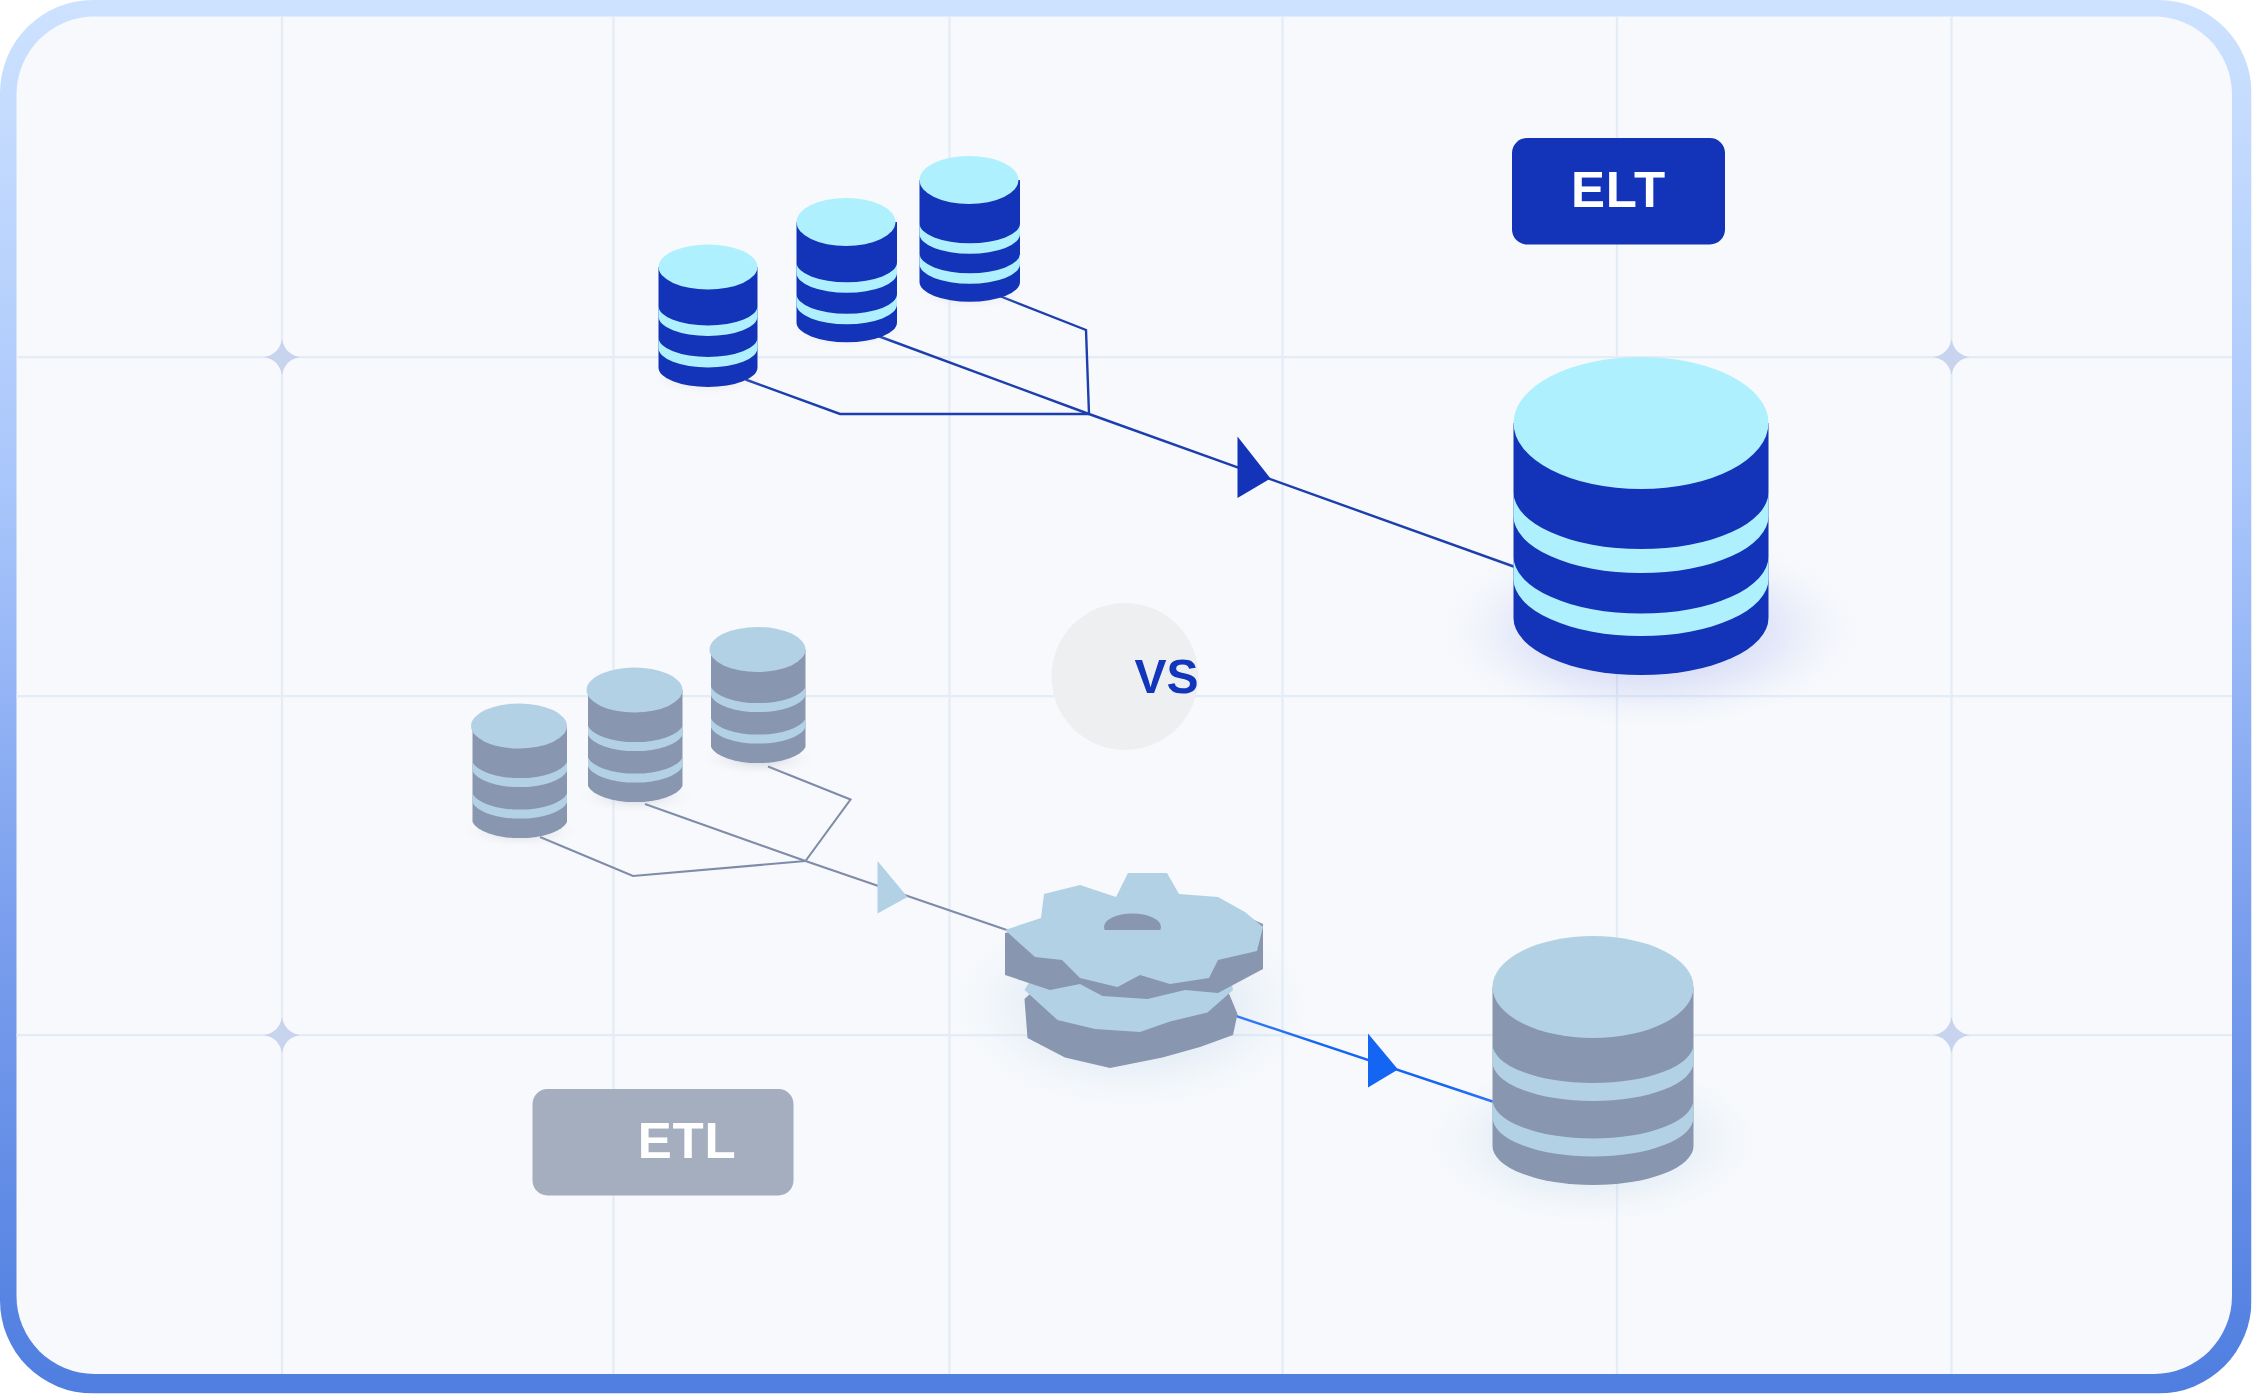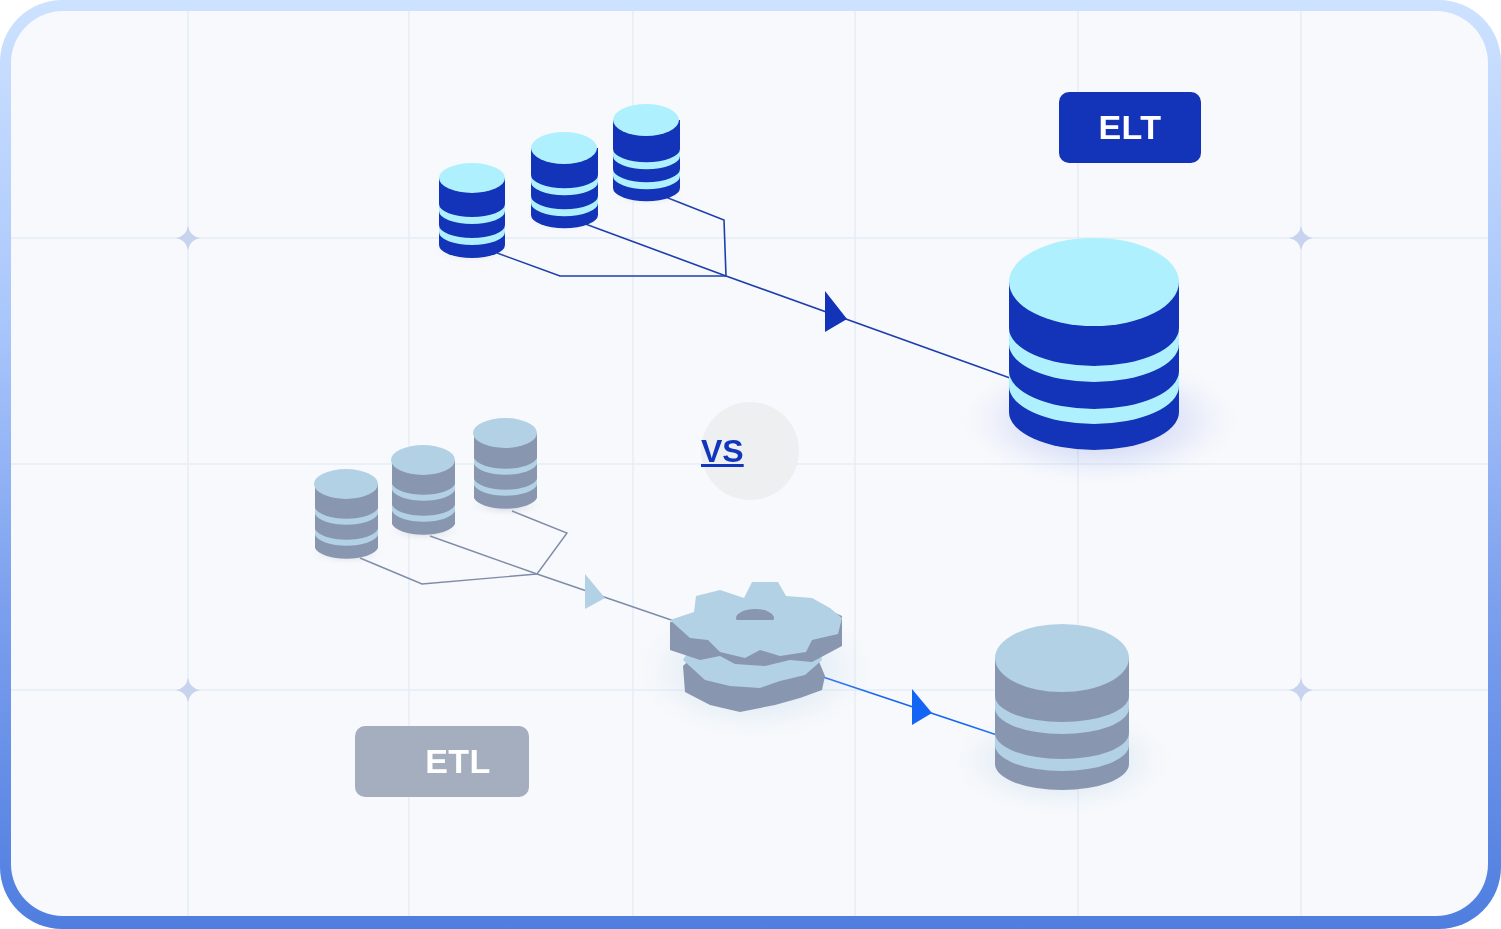--- a/index.html
+++ b/index.html
@@ -13,27 +13,27 @@
     .panel {
       position: absolute; left: 11px; top: 11px; width: 1477px; height: 905px;
       border-radius: 52px; background: #f7f9fc; overflow: hidden;
     }
     .scene { position: absolute; left: 0; top: 0; width: 1501px; height: 929px; }
     .badge {
       position: absolute; display: flex; align-items: center; justify-content: center;
       border-radius: 10px; color: #ffffff; font-weight: 800; font-size: 34px;
       letter-spacing: 0.5px;
     }
-    .badge-elt { left: 1059px; top: 92px; width: 142px; height: 71px; background: #1334b8; }
+    .badge-elt { left: 1008px; top: 92px; width: 142px; height: 71px; background: #1334b8; }
     .badge-etl { left: 355px; top: 726px; width: 142px; height: 71px; background: #a5aebf; padding-left: 32px; }
     .vs {
       position: absolute; left: 701px; top: 402px; width: 98px; height: 98px;
       border-radius: 50%; background: #eeeff1; color: #1136bb;
-      display: flex; align-items: center; justify-content: flex-start;
-      font-weight: 800; font-size: 32px; text-decoration: underline;
+      display: flex; align-items: center; justify-content: flex-end;
+      font-weight: 800; font-size: 32px;
     }
   </style>
 </head>
 <body>
 
 <div class="frame">
   <div class="panel"></div>
 </div>
 
 <svg class="scene" width="1501" height="929" viewBox="0 0 1501 929" xmlns="http://www.w3.org/2000/svg">

